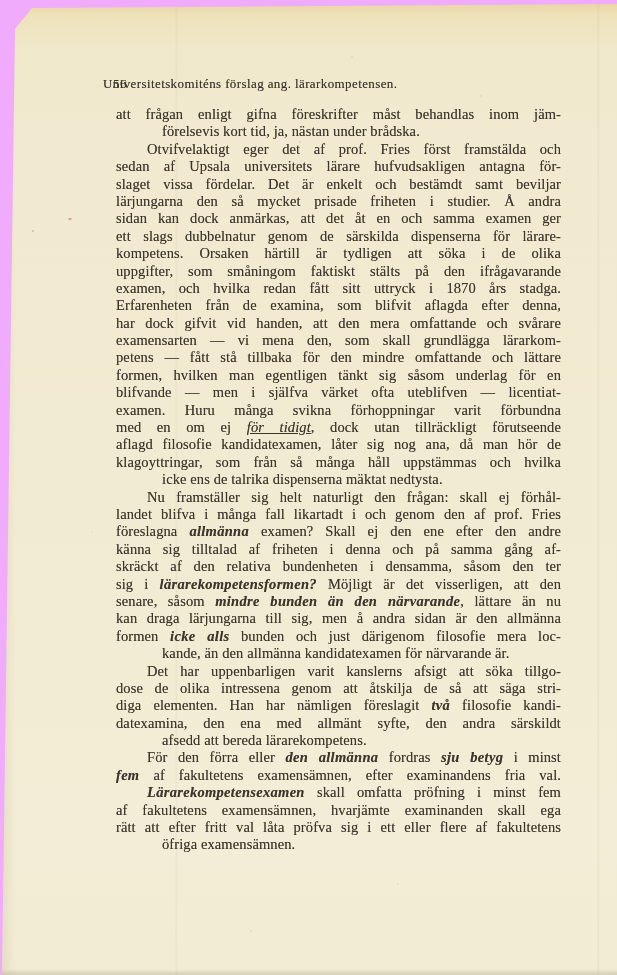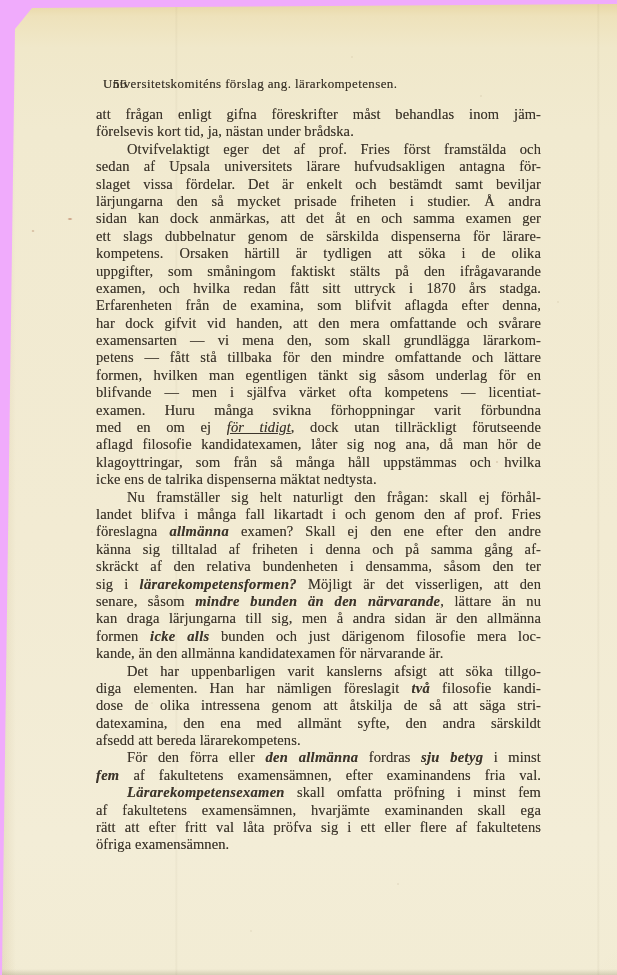--- a/index.html
+++ b/index.html
@@ -40,30 +40,30 @@
       linear-gradient(180deg, #e7d4a0 0px, #eee2bb 16px, #f0e8ca 48px, #f1ead0 130px, #f2ebd3 55%, #f3edd7 86%, #f2ecd4 100%);
   }
   .ink{color:#3c352b;text-shadow:0 0 .5px rgba(60,53,43,.55);}
   .header{
     position:absolute;left:103px;top:76px;width:445px;height:16px;
     font-size:13px;letter-spacing:.4px;
   }
   .pagenum{position:absolute;left:10px;top:0;}
   .runtitle{display:block;text-align:left;}
   .textblock{
-    position:absolute;left:96px;top:106px;width:445px;
+    position:absolute;left:116px;top:106px;width:445px;
     font-size:14.5px;letter-spacing:.1px;
   }
   .line{
     height:17.4px;line-height:17.4px;
     text-align:justify;text-align-last:justify;
     white-space:normal;
   }
   .line.indent{text-indent:31px;}
-  .line.end{text-align-last:left;}
+  .line.end{text-align-last:left;margin-left:46px;}
   .i{font-style:italic;text-decoration:underline;}
   .bi{font-style:italic;font-weight:bold;letter-spacing:.3px;}
 </style>
 </head>
 <body>
 
 <div class="stage">
   <div class="paper">
     <div class="header ink">
       <span class="pagenum">56</span>
@@ -79,39 +79,39 @@
         <div class="line"><span>sidan kan dock anmärkas, att det åt en och samma examen ger</span></div>
         <div class="line"><span>ett slags dubbelnatur genom de särskilda dispenserna för lärare-</span></div>
         <div class="line"><span>kompetens. Orsaken härtill är tydligen att söka i de olika</span></div>
         <div class="line"><span>uppgifter, som småningom faktiskt stälts på den ifrågavarande</span></div>
         <div class="line"><span>examen, och hvilka redan fått sitt uttryck i 1870 års stadga.</span></div>
         <div class="line"><span>Erfarenheten från de examina, som blifvit aflagda efter denna,</span></div>
         <div class="line"><span>har dock gifvit vid handen, att den mera omfattande och svårare</span></div>
         <div class="line"><span>examensarten — vi mena den, som skall grundlägga lärarkom-</span></div>
         <div class="line"><span>petens — fått stå tillbaka för den mindre omfattande och lättare</span></div>
         <div class="line"><span>formen, hvilken man egentligen tänkt sig såsom underlag för en</span></div>
-        <div class="line"><span>blifvande — men i själfva värket ofta kompetens — licentiat-</span></div>
+        <div class="line"><span>blifvande — men i själfva värket ofta uteblifven — licentiat-</span></div>
         <div class="line"><span>examen. Huru många svikna förhoppningar varit förbundna</span></div>
         <div class="line"><span>med en om ej </span><span class="i">för tidigt</span><span>, dock utan tillräckligt förutseende</span></div>
         <div class="line"><span>aflagd filosofie kandidatexamen, låter sig nog ana, då man hör de</span></div>
         <div class="line"><span>klagoyttringar, som från så många håll uppstämmas och hvilka</span></div>
         <div class="line end"><span>icke ens de talrika dispenserna mäktat nedtysta.</span></div>
         <div class="line indent"><span>Nu framställer sig helt naturligt den frågan: skall ej förhål-</span></div>
         <div class="line"><span>landet blifva i många fall likartadt i och genom den af prof. Fries</span></div>
         <div class="line"><span>föreslagna </span><span class="bi">allmänna</span><span> examen? Skall ej den ene efter den andre</span></div>
         <div class="line"><span>känna sig tilltalad af friheten i denna och på samma gång af-</span></div>
         <div class="line"><span>skräckt af den relativa bundenheten i densamma, såsom den ter</span></div>
         <div class="line"><span>sig i </span><span class="bi">lärarekompetensformen?</span><span> Möjligt är det visserligen, att den</span></div>
         <div class="line"><span>senare, såsom </span><span class="bi">mindre bunden än den närvarande</span><span>, lättare än nu</span></div>
         <div class="line"><span>kan draga lärjungarna till sig, men å andra sidan är den allmänna</span></div>
         <div class="line"><span>formen </span><span class="bi">icke alls</span><span> bunden och just därigenom filosofie mera loc-</span></div>
         <div class="line end"><span>kande, än den allmänna kandidatexamen för närvarande är.</span></div>
         <div class="line indent"><span>Det har uppenbarligen varit kanslerns afsigt att söka tillgo-</span></div>
+        <div class="line"><span>dose de olika intressena genom att åtskilja de så att säga stri-</span></div>
         <div class="line"><span>diga elementen. Han har nämligen föreslagit </span><span class="bi">två</span><span> filosofie kandi-</span></div>
-        <div class="line"><span>dose de olika intressena genom att åtskilja de så att säga stri-</span></div>
         <div class="line"><span>datexamina, den ena med allmänt syfte, den andra särskildt</span></div>
         <div class="line end"><span>afsedd att bereda lärarekompetens.</span></div>
         <div class="line indent"><span>För den förra eller </span><span class="bi">den allmänna</span><span> fordras </span><span class="bi">sju betyg</span><span> i minst</span></div>
         <div class="line"><span class="bi">fem</span><span> af fakultetens examensämnen, efter examinandens fria val.</span></div>
         <div class="line indent"><span class="bi">Lärarekompetensexamen</span><span> skall omfatta pröfning i minst fem</span></div>
         <div class="line"><span>af fakultetens examensämnen, hvarjämte examinanden skall ega</span></div>
         <div class="line"><span>rätt att efter fritt val låta pröfva sig i ett eller flere af fakultetens</span></div>
         <div class="line end"><span>öfriga examensämnen.</span></div>
       </div>
   </div>

